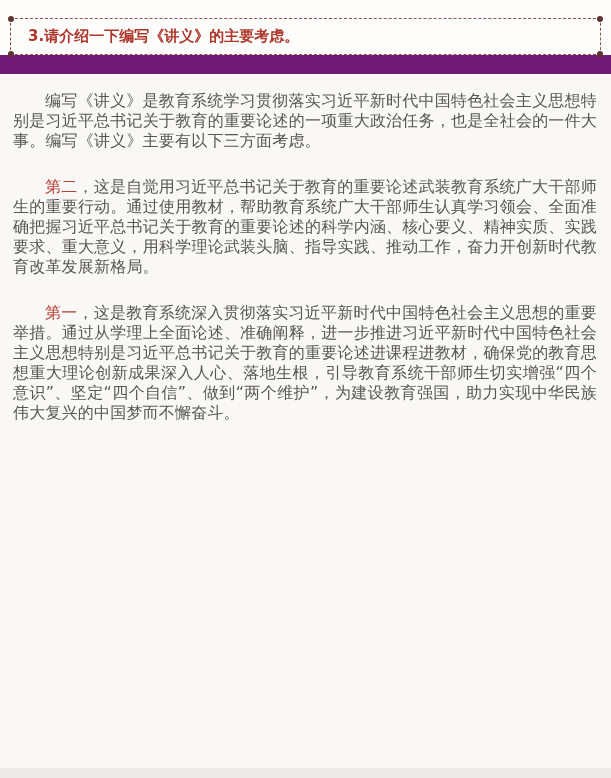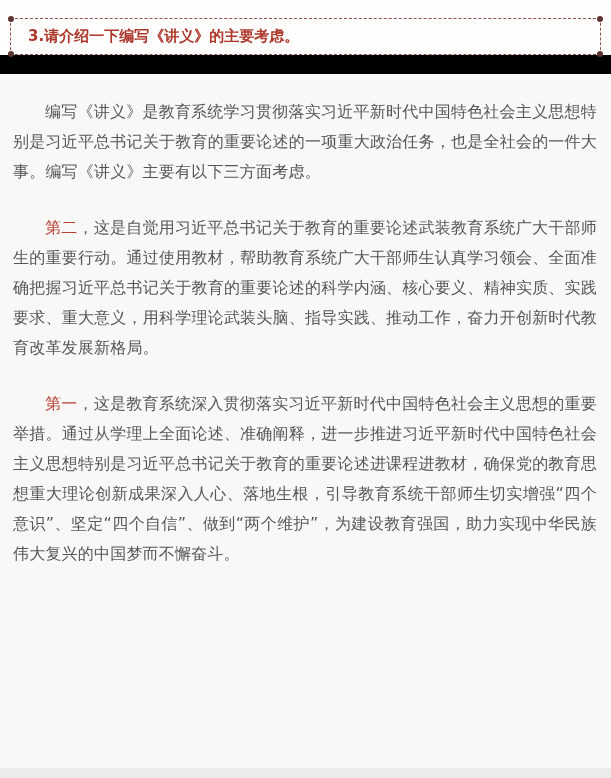--- a/index.html
+++ b/index.html
@@ -4,21 +4,21 @@
 <style>
   html, body {
     margin: 0;
     padding: 0;
     background: #ffffff;
   }
   .page {
     position: relative;
     width: 611px;
     height: 778px;
-    background: #000000;
+    background: #701a75;
     overflow: hidden;
     font-family: "DejaVu Sans", "Liberation Sans", sans-serif;
     box-sizing: border-box;
   }
   
   .header-section {
     padding: 18px 10px 0 10px;
     background: #fffefd;
   }
   .question-box {
@@ -47,23 +47,23 @@
   .corner-dot.br { right: -3px; bottom: -3px; }
   
   .content-section {
     margin-top: 19px;
     background: #faf8f7;
     padding: 13px 14px 0 13px;
     height: 696px;
     box-sizing: border-box;
   }
   .content-section p {
-    margin: 10px 0 26px 0;
+    margin: 4px 0 26px 0;
     font-size: 16px;
-    line-height: 30px;
+    line-height: 20px;
     color: #565656;
     text-indent: 2em;
     text-align: justify;
     letter-spacing: 0.2px;
   }
   .lead {
     color: #b64035;
   }
   
   .bottom-strip {

